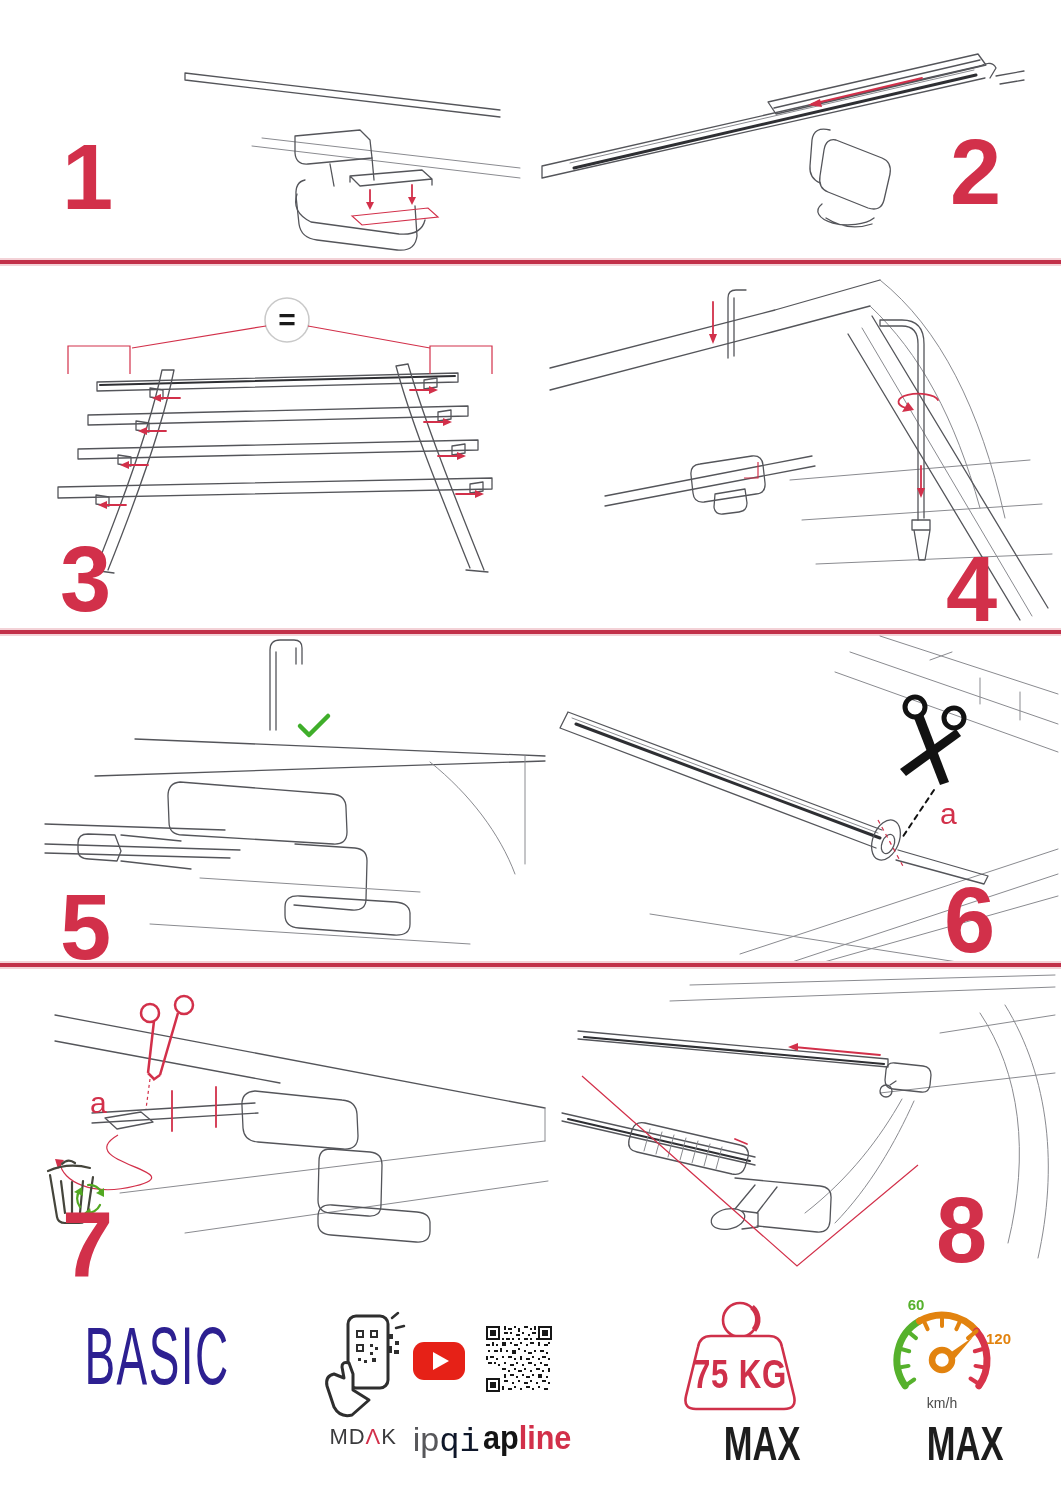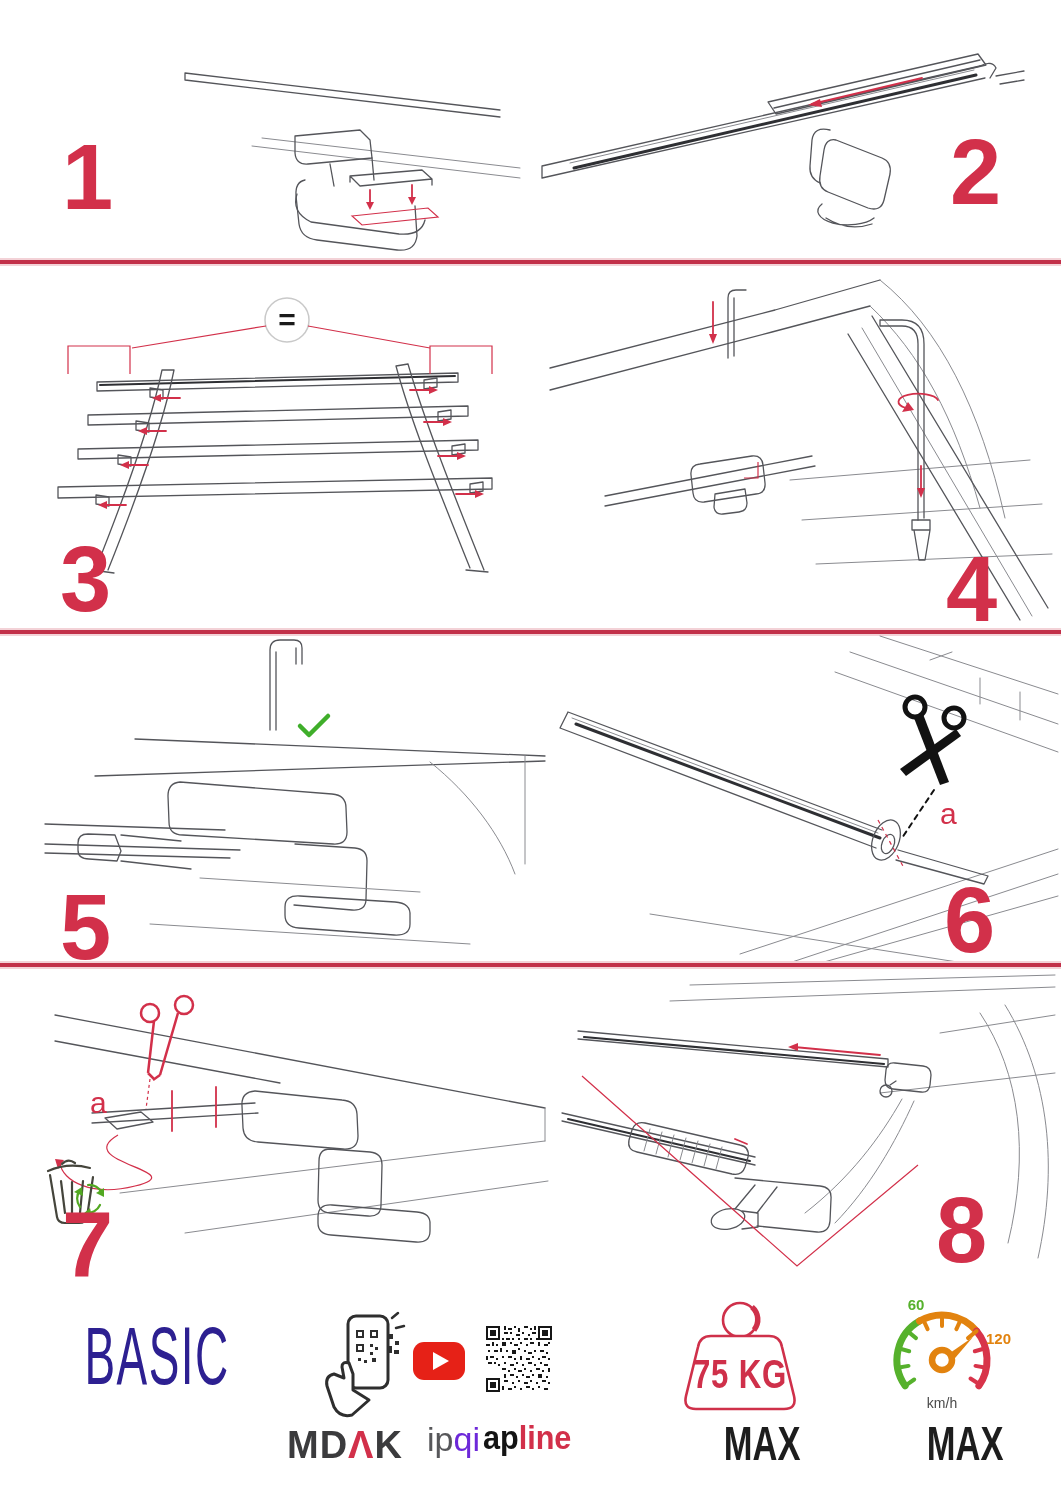--- a/index.html
+++ b/index.html
@@ -17,24 +17,24 @@
   .rgrn{stroke:#52a821;fill:none;stroke-width:2.2;stroke-linecap:round;stroke-linejoin:round;}
   .bin{stroke:#45453c;fill:none;stroke-width:2.2;stroke-linecap:round;stroke-linejoin:round;}
   .num{position:absolute;font-size:92px;font-weight:bold;color:#d2304a;line-height:1;}
   .sep{position:absolute;left:0;width:1061px;height:4px;background:#c23049;border-top:2px solid #f3d2d7;border-bottom:2px solid #f3d2d7;}
   .albl{font-family:"Liberation Sans",sans-serif;font-size:30px;fill:#d2304a;}
   .eq{font-family:"Liberation Sans",sans-serif;font-size:30px;font-weight:bold;fill:#1a1a1a;}
   .fwrap{position:absolute;text-align:right;}
   .basic{display:inline-block;font-size:62px;color:#2d2091;letter-spacing:2px;transform:scale(0.74,1.33);transform-origin:center;white-space:nowrap;}
   .acc{display:inline-block;font-size:38px;font-weight:bold;transform:scale(0.8,1);transform-origin:center;white-space:nowrap;color:#141414;}
   .acc .r{color:#d2304a;}
-  .mdak{font-size:38px;font-weight:bold;letter-spacing:1px;color:#3b3b3d;white-space:nowrap;}
+  .mdak{font-size:22px;font-weight:normal;letter-spacing:1px;color:#3b3b3d;white-space:nowrap;}
   .mdak .r{color:#d2304a;}
   .ipqi{font-size:34px;color:#57575a;white-space:nowrap;}
-  .ipqi .r{color:#6d28d9;}
+  .ipqi .r{color:#0f172a;font-family:Liberation Mono, monospace;}
   .apline{display:inline-block;font-size:34px;font-weight:bold;color:#141414;transform:scale(0.9,1);white-space:nowrap;}
   .apline .r{color:#d2304a;}
   .maxlbl{display:inline-block;font-size:46px;font-weight:bold;color:#1d1d1d;transform:scale(0.75,1.05);transform-origin:center;}
   .wkg{font-family:"Liberation Sans",sans-serif;font-weight:bold;font-size:40px;fill:#cf304a;letter-spacing:1px;}
   .sped{font-family:"Liberation Sans",sans-serif;font-weight:bold;font-size:15px;}
   .kmh{font-family:"Liberation Sans",sans-serif;font-size:14px;fill:#4a4a4a;}
 </style>
 </head>
 <body>
 

